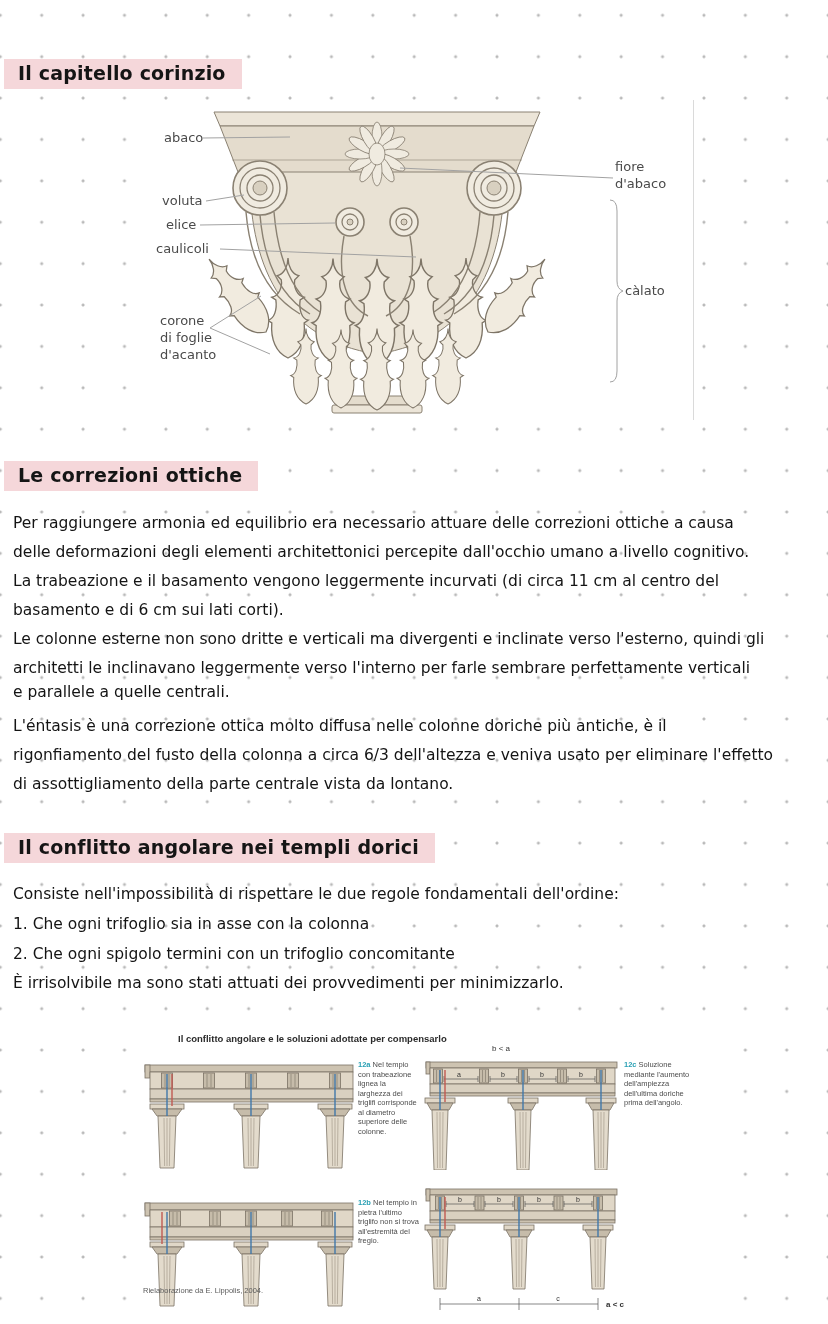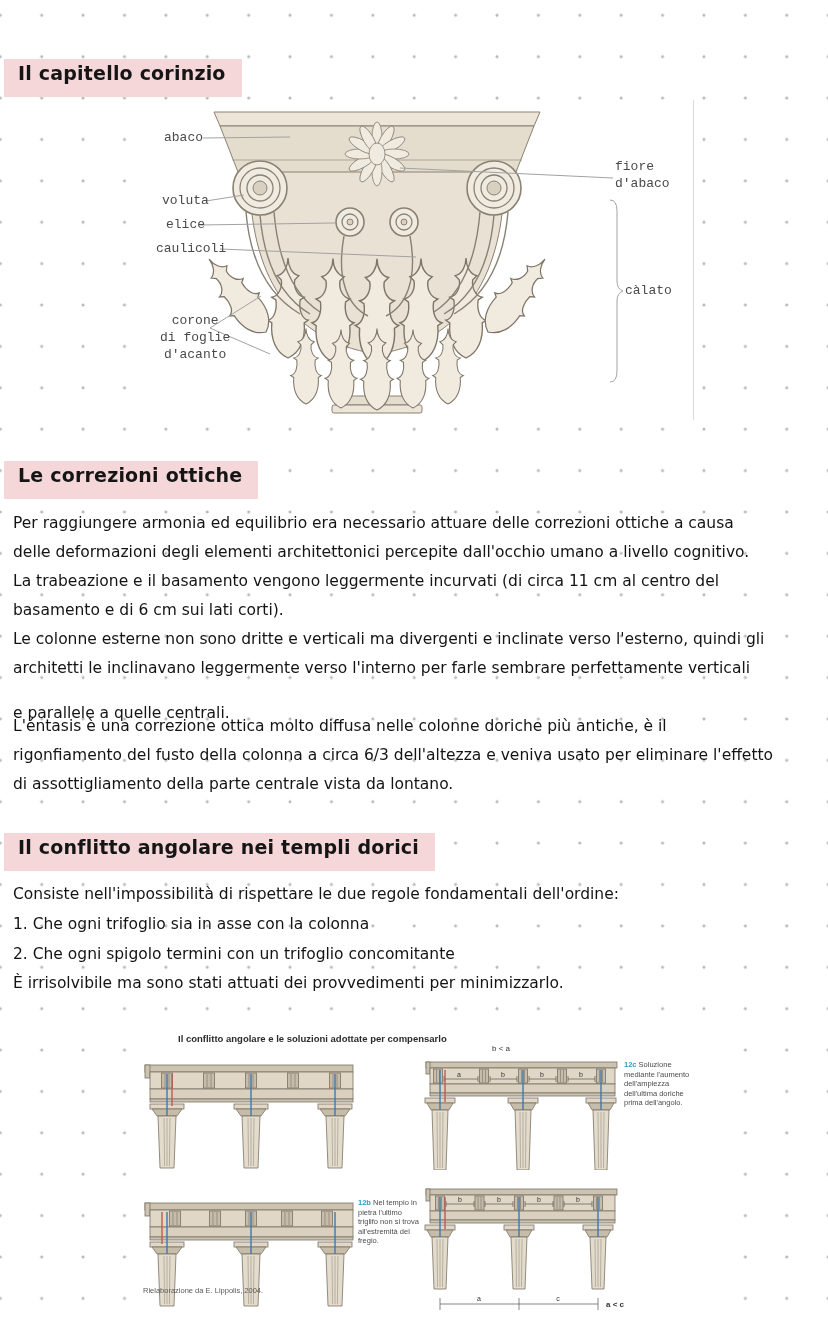--- a/index.html
+++ b/index.html
@@ -14,39 +14,39 @@
     overflow:hidden;
     color:#161616;
   }
   .hl-heading {
     position:absolute;
     display:inline-block;
     background:#f5d7da;
     font-size:19px;
     font-weight:700;
     letter-spacing:.2px;
-    padding:3px 16px 13px 14px;
+    padding:3px 16px 5px 14px;
     white-space:nowrap;
     color:#151515;
   }
   .bodyline {
     position:absolute;
     left:13px;
     font-size:15.5px;
     line-height:29px;
     white-space:nowrap;
     color:#141414;
   }
   
   .capital-fig {
     position:absolute; left:128px; top:100px; width:566px; height:320px;
     background:#fff; border-right:1px solid #dadada;
   }
   .capital-fig svg { position:absolute; left:0; top:0; }
-  .fig-label { position:absolute; font-size:13px; line-height:17px; color:#4a4a4a; white-space:nowrap;font-family:Liberation Mono, monospace; }
+  .fig-label { position:absolute; font-size:13px; line-height:17px; color:#4a4a4a; white-space:nowrap; }
   .capsvg .bell { fill:#e9e2d4; stroke:#8a8172; stroke-width:1; }
   .capsvg .aba1 { fill:#ece5d8; stroke:#8a8172; stroke-width:1; }
   .capsvg .aba2 { fill:#e4dccd; stroke:#8a8172; stroke-width:1; }
   .capsvg .thin { stroke:#9a9182; stroke-width:.7; }
   .capsvg .leafu { fill:#f1ebdf; stroke:#7e7567; stroke-width:1; }
   .capsvg .vol { fill:none; stroke:#8a8172; stroke-width:1.3; }
   .capsvg .vol-outer { fill:#f0ebe0; stroke:#8a8172; stroke-width:1.6; }
   .capsvg .vol-core { fill:#d8d0c0; stroke:#8a8172; stroke-width:1; }
   .capsvg .stem { fill:none; stroke:#8a8172; stroke-width:1.4; }
   .capsvg .rosette ellipse { fill:#f0ebe0; stroke:#877e70; stroke-width:.8; }
@@ -157,41 +157,41 @@
       <path d="M82,228 L133,196"></path>
       <path d="M82,228 L142,254"></path>
       <path d="M272,68 L485,78"></path>
       <path d="M482,100 Q489,100 489,111 L489,181 Q489,189 495,191 Q489,193 489,201 L489,271 Q489,282 482,282"></path>
     </g>
   </svg>
   <div class="fig-label" style="left:36px; top:29px;">abaco</div>
   <div class="fig-label" style="left:34px; top:92px;">voluta</div>
   <div class="fig-label" style="left:38px; top:116px;">elice</div>
   <div class="fig-label" style="left:28px; top:140px;">caulicoli</div>
-  <div class="fig-label" style="left:32px; top:212px;text-align:center;">
+  <div class="fig-label" style="left:32px; top:212px;">
     <div>corone</div>
     <div>di foglie</div>
     <div>d'acanto</div>
   </div>
   <div class="fig-label" style="left:487px; top:58px;">
     <div>fiore</div>
     <div>d'abaco</div>
   </div>
   <div class="fig-label" style="left:497px; top:182px;">càlato</div>
 </div>
 
 <div class="hl-heading" style="left:4px; top:461px;">Le correzioni ottiche</div>
 
 <div class="bodyline" style="top:509px;">Per raggiungere armonia ed equilibrio era necessario attuare delle correzioni ottiche a causa</div>
 <div class="bodyline" style="top:538px;">delle deformazioni degli elementi architettonici percepite dall'occhio umano a livello cognitivo.</div>
 <div class="bodyline" style="top:567px;">La trabeazione e il basamento vengono leggermente incurvati (di circa 11 cm al centro del</div>
 <div class="bodyline" style="top:596px;">basamento e di 6 cm sui lati corti).</div>
 <div class="bodyline" style="top:625px;">Le colonne esterne non sono dritte e verticali ma divergenti e inclinate verso l'esterno, quindi gli</div>
 <div class="bodyline" style="top:654px;">architetti le inclinavano leggermente verso l'interno per farle sembrare perfettamente verticali</div>
-<div class="bodyline" style="top:699px;">e parallele a quelle centrali.</div>
+<div class="bodyline" style="top:678px;">e parallele a quelle centrali.</div>
 <div class="bodyline" style="top:712px;">L'éntasis è una correzione ottica molto diffusa nelle colonne doriche più antiche, è il</div>
 <div class="bodyline" style="top:741px;">rigonfiamento del fusto della colonna a circa 6/3 dell'altezza e veniva usato per eliminare l'effetto</div>
 <div class="bodyline" style="top:770px;">di assottigliamento della parte centrale vista da lontano.</div>
 
 <div class="hl-heading" style="left:4px; top:833px;">Il conflitto angolare nei templi dorici</div>
 
 <div class="bodyline" style="top:880px;">Consiste nell'impossibilità di rispettare le due regole fondamentali dell'ordine:</div>
 <div class="bodyline" style="top:910px;">1. Che ogni trifoglio sia in asse con la colonna</div>
 <div class="bodyline" style="top:940px;">2. Che ogni spigolo termini con un trifoglio concomitante</div>
 <div class="bodyline" style="top:969px;">È irrisolvibile ma sono stati attuati dei provvedimenti per minimizzarlo.</div>
@@ -243,20 +243,24 @@
         <path class="shaft" d="M183,58 L201,58 L199,110 L185,110 Z"></path>
         <line class="flute" x1="189" y1="60" x2="189.6" y2="108"></line>
         <line class="flute" x1="192" y1="60" x2="192" y2="108"></line>
         <line class="flute" x1="195" y1="60" x2="194.4" y2="108"></line>
       </g>
     <line class="blue" x1="24" y1="16" x2="24" y2="58"></line>
     <line class="red" x1="29" y1="16" x2="29" y2="48"></line>
     <line class="blue" x1="108" y1="16" x2="108" y2="58"></line>
     <line class="blue" x1="192" y1="16" x2="192" y2="58"></line>
   </svg>
+  <div class="cf-cap" style="left:218px; top:32px; width:62px;">
+    <span class="cf-capnum">12a</span>
+    <span>Nel tempio con trabeazione lignea la larghezza dei triglifi corrisponde al diametro superiore delle colonne.</span>
+  </div>
 
   <svg class="temple" style="left:284px; top:30px;" viewBox="0 0 195 112" width="195" height="112">
     <rect class="f-dark" x="2" y="4" width="191" height="6"></rect>
     <rect class="f-dark" x="2" y="4" width="4" height="12"></rect>
     <rect class="f-light" x="6" y="10" width="185" height="16"></rect>
     <rect class="f-mid" x="9.5" y="11" width="9" height="14"></rect>
       <line class="tg" x1="12.5" y1="12" x2="12.5" y2="24"></line>
       <line class="tg" x1="15.5" y1="12" x2="15.5" y2="24"></line>
     <rect class="f-mid" x="55.5" y="11" width="9" height="14"></rect>
       <line class="tg" x1="58.5" y1="12" x2="58.5" y2="24"></line>

